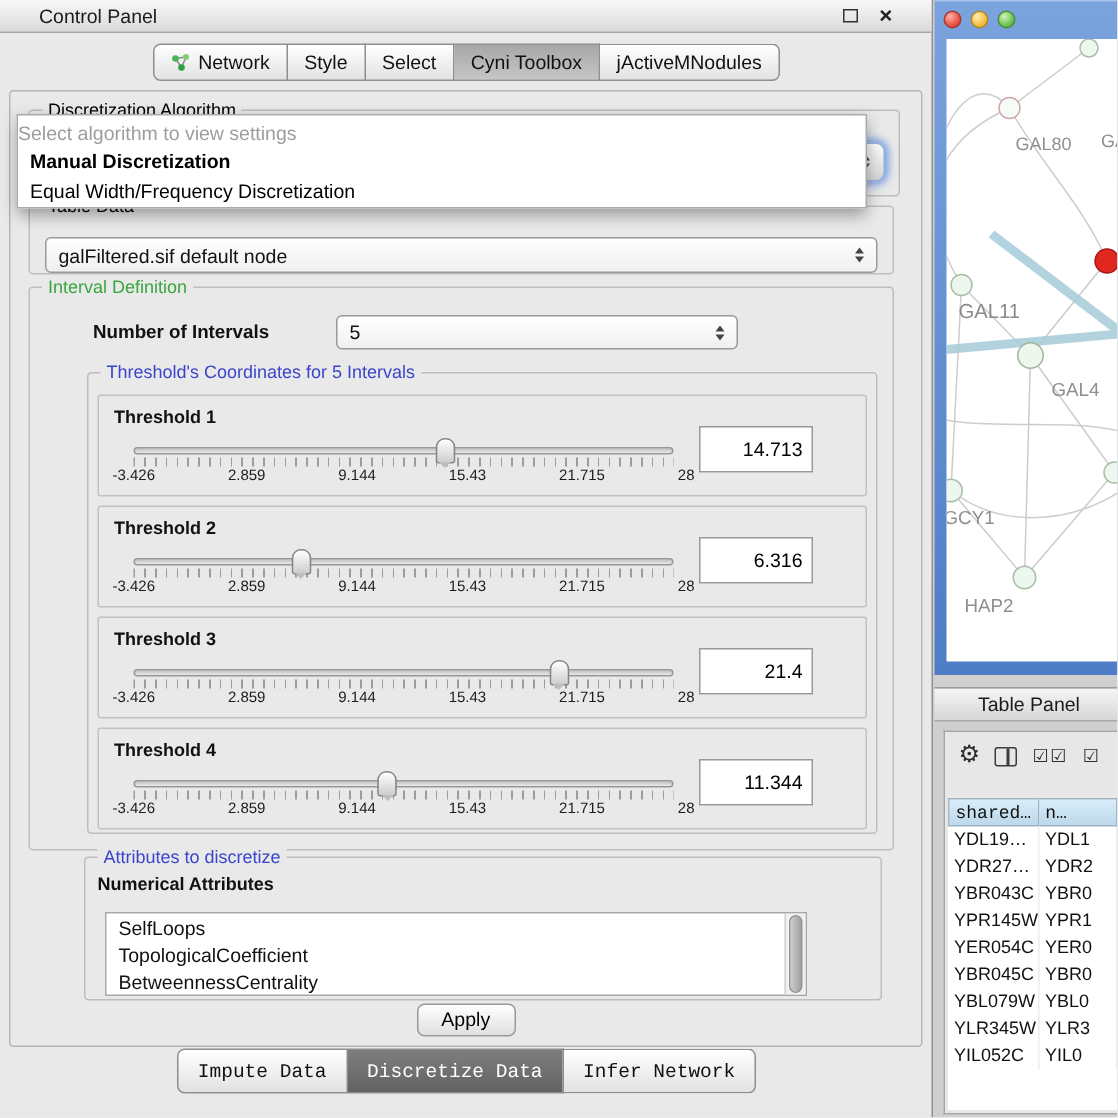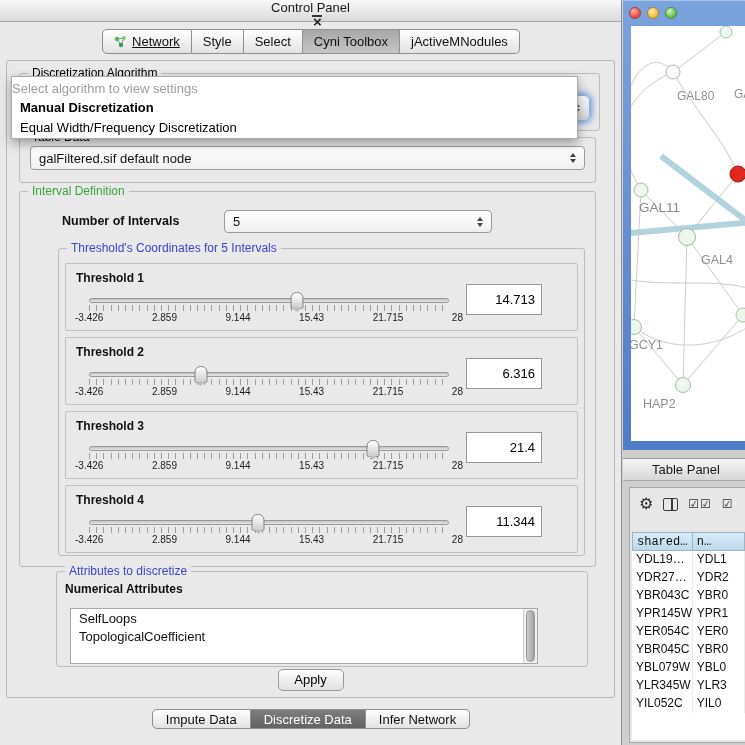--- a/index.html
+++ b/index.html
@@ -8,31 +8,31 @@
     position:relative; width:745px; height:745px; overflow:hidden;
     background:#cfcfcf;
     font-family:"Liberation Sans","DejaVu Sans",sans-serif;
     color:#111; font-size:13px;
   }
 
   
   .control-panel { position:absolute; left:0; top:0; width:622px; height:745px;
     background:#e9e9e9; border-right:1px solid #8f8f8f; }
   .titlebar { height:22px; background:linear-gradient(#f8f8f8,#dadada);
-    border-bottom:1px solid #a6a6a6; display:flex; align-items:center; padding:0 26px;flex-direction:column; }
+    border-bottom:1px solid #a6a6a6; display:flex; align-items:center; padding:0 26px; }
   .titlebar-title { flex:1; font-size:13px; color:#1a1a1a; }
   .float-square { width:10px; height:9px; border:1.5px solid #333; display:inline-block; margin-left:12px; }
   .close-x { margin-left:14px; font-size:15px; line-height:10px; color:#222; font-weight:bold; }
 
   
   .top-tabs { position:absolute; top:29px; left:0; width:622px; display:flex; justify-content:center; }
   .tab { display:flex; align-items:center; gap:5px; height:25px; padding:0 11px;
     font-size:13px; color:#111; background:linear-gradient(#ffffff,#e2e2e2);
     border:1px solid #8f8f8f; border-left:none; white-space:nowrap; }
-  .tab:first-child { border-left:1px solid #8f8f8f; border-radius:5px 0 0 5px;text-decoration:underline; }
+  .tab:first-child { border-left:1px solid #8f8f8f; border-radius:5px 0 0 5px; }
   .tab:last-child { border-radius:0 5px 5px 0; }
   .tab.selected { background:linear-gradient(#a7a7a7,#c6c6c6); }
 
   
   .panel-body { position:absolute; left:6px; right:6px; top:60px; height:638px;
     border:1px solid #b6b6b6; border-radius:3px; background:#e9e9e9; }
 
   .group { position:absolute; border:1px solid #bdbdbd; border-radius:3px; }
   .group-title { position:absolute; top:-8px; left:8px; background:#e9e9e9;
     padding:0 4px; font-size:12px; color:#000; white-space:nowrap; }
@@ -54,21 +54,21 @@
 
   
   .popup { position:absolute; left:4px; top:15px; width:567px; z-index:20;
     background:#fff; border:1px solid #ababab; box-shadow:0 4px 10px rgba(0,0,0,.35); }
   .popup-prompt { color:#9d9d9d; padding:4px 0 2px; font-size:13px; }
   .popup-item { padding:2px 8px 3px; font-size:13px; color:#000; }
   .popup-item.bold { font-weight:bold; }
 
   
   .tabledata-group { left:12px; right:18px; top:76px; height:46px; }
-  .combo { position:absolute; left:10px; right:10px; top:8px; height:24px;
+  .combo { position:absolute; left:10px; right:10px; top:20px; height:24px;
     background:linear-gradient(#ffffff,#f0f0f0); border:1px solid #9b9b9b; border-radius:4px;
     display:flex; align-items:center; padding:0 8px; font-size:13px; }
   .combo-value { flex:1; white-space:nowrap; overflow:hidden; }
 
   
   .interval-group { left:12px; right:18px; top:130px; height:376px; }
   .noi-label { position:absolute; left:42px; top:22px; font-size:12.5px; font-weight:bold; }
   .noi-spinner { position:absolute; left:204px; top:18px; width:268px; height:23px;
     background:linear-gradient(#ffffff,#f0f0f0); border:1px solid #9b9b9b; border-radius:4px;
     display:flex; align-items:center; padding:0 8px; font-size:13px; }
@@ -104,22 +104,22 @@
   .attr-scroll-thumb { position:absolute; left:2px; right:2px; top:1px; bottom:1px;
     background:linear-gradient(90deg,#cdcdcd,#a2a2a2); border-radius:6px; border:1px solid #949494; }
 
   .apply-btn { position:absolute; left:50%; transform:translateX(-50%); top:608px;
     width:66px; height:22px; border:1px solid #9a9a9a; border-radius:5px;
     background:linear-gradient(#ffffff,#e0e0e0); font-size:13px; text-align:center;
     line-height:20px; }
 
   
   .bottom-tabs { position:absolute; bottom:16px; left:0; width:622px; display:flex; justify-content:center; }
-  .btab { height:20px; padding:0 13px; display:flex; align-items:center; font-size:13px;
-    background:linear-gradient(#ffffff,#e2e2e2); border:1px solid #8f8f8f; border-left:none; }
+  .btab { height:30px; padding:0 13px; display:flex; align-items:center; font-size:13px;
+    background:linear-gradient(#ffffff,#e2e2e2); border:1px solid #8f8f8f; border-left:none;font-family:Liberation Mono, monospace; }
   .btab:first-child { border-left:1px solid #8f8f8f; border-radius:5px 0 0 5px; }
   .btab:last-child { border-radius:0 5px 5px 0; }
   .btab.selected { background:linear-gradient(#7e7e7e,#626262); color:#fff; }
 
   
   .network-window { position:absolute; left:623px; top:0; width:122px; height:450px;
     background:linear-gradient(#7ba3dd,#4e7cc6); box-shadow:inset 0 1px 0 #a9c4ea;text-align:right; }
   .traffic { position:absolute; top:7px; left:6px; display:flex; gap:6px; }
   .light { width:12px; height:12px; border-radius:50%; }
   .light.red    { background:radial-gradient(circle at 35% 30%,#ffb3ab,#ec5448 60%,#c23b31); border:1px solid #a53a32; }
@@ -310,20 +310,21 @@
           </div>
         </div>
       </div>
 
       <div class="group attributes-group">
         <span class="group-title blue">Attributes to discretize</span>
         <div class="attr-list-title">Numerical Attributes</div>
         <div class="attr-list">
           <div class="attr-item">SelfLoops</div>
           <div class="attr-item">TopologicalCoefficient</div>
+          <div class="attr-item">BetweennessCentrality</div>
           <div class="attr-scrollbar">
             <div class="attr-scroll-thumb"></div>
           </div>
         </div>
       </div>
 
       <button class="apply-btn">Apply</button>
     </div>
 
     <div class="bottom-tabs">

